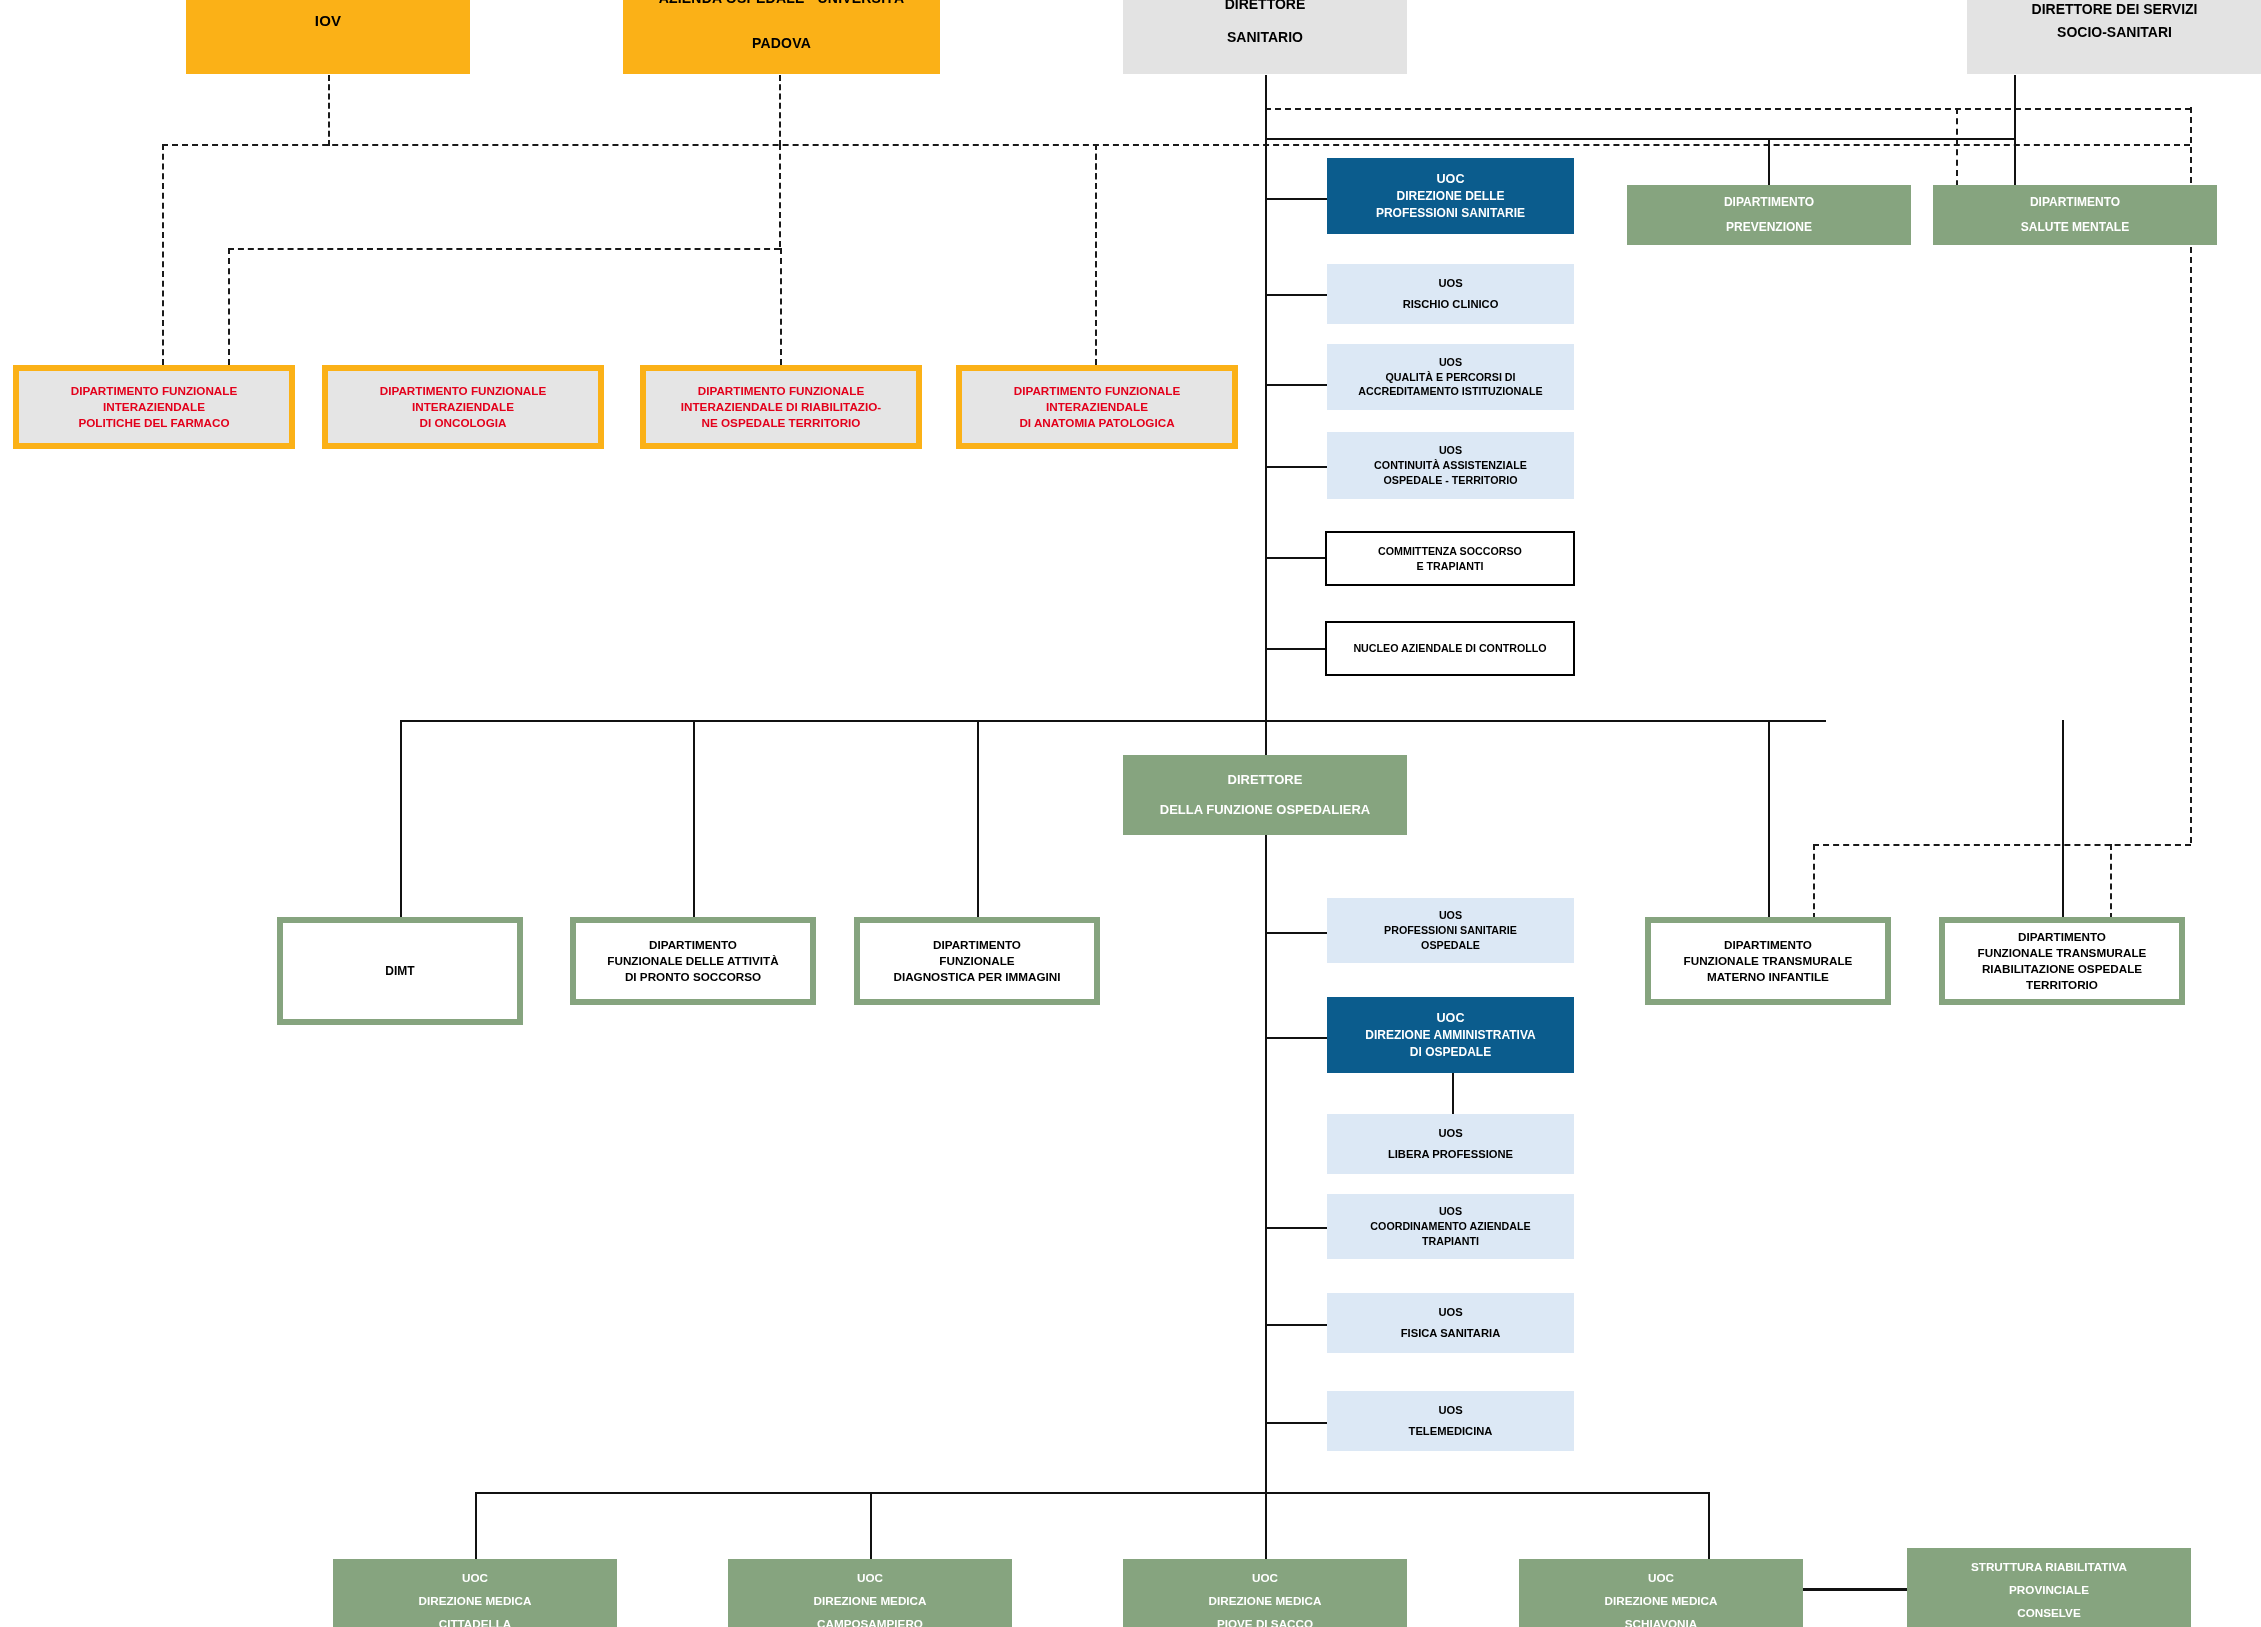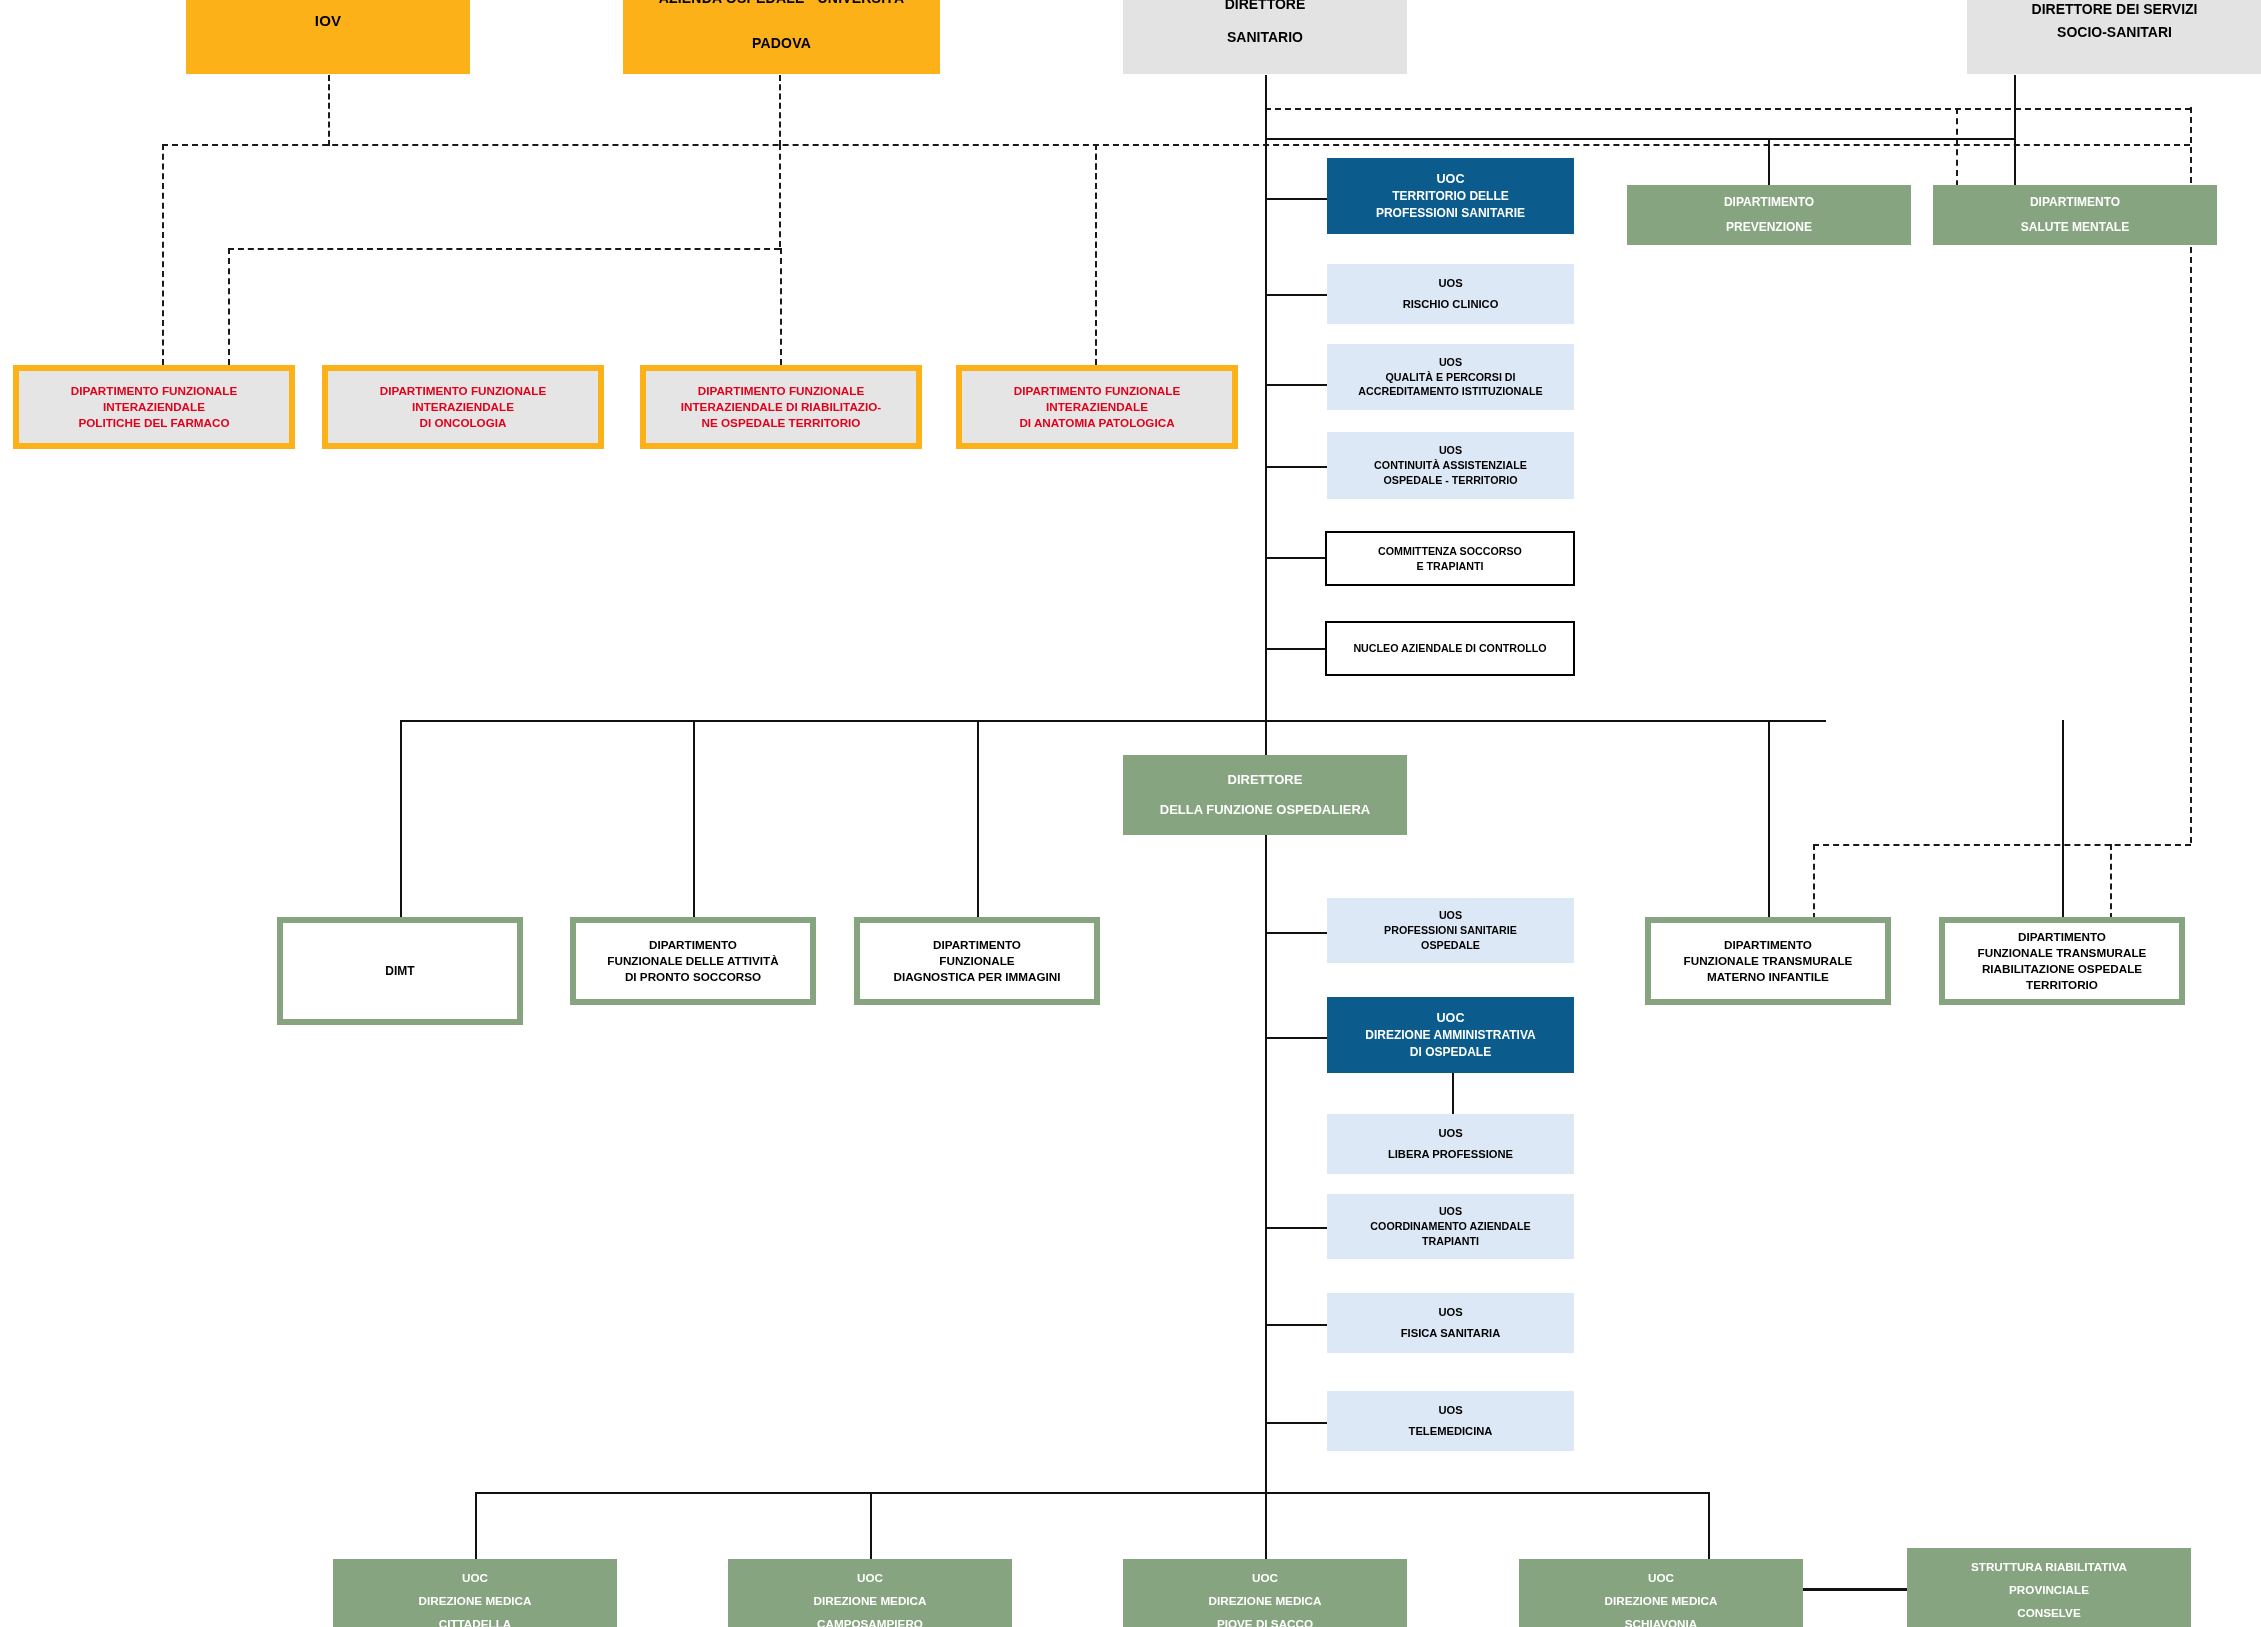--- a/index.html
+++ b/index.html
@@ -137,21 +137,21 @@
   </div>
 
   <div class="node v-redbox" style="left:956px;top:365px;width:282px;height:84px;font-size:11.7px;">
     <span class="ln">DIPARTIMENTO FUNZIONALE</span>
     <span class="ln">INTERAZIENDALE</span>
     <span class="ln">DI ANATOMIA PATOLOGICA</span>
   </div>
 
   <div class="node v-uoc" style="left:1327px;top:158px;width:247px;height:76px;font-size:12px;">
     <span class="ln" style="font-size:12.6px;">UOC</span>
-    <span class="ln">TERRITORIO DELLE</span>
+    <span class="ln">DIREZIONE DELLE</span>
     <span class="ln">PROFESSIONI SANITARIE</span>
   </div>
 
   <div class="node v-uos" style="left:1327px;top:264px;width:247px;height:60px;font-size:11.2px;">
     <span class="ln">UOS</span>
     <span class="ln" style="margin-top:5.6px;">RISCHIO CLINICO</span>
   </div>
 
   <div class="node v-uos" style="left:1327px;top:344px;width:247px;height:66px;font-size:10.7px;">
     <span class="ln">UOS</span>

